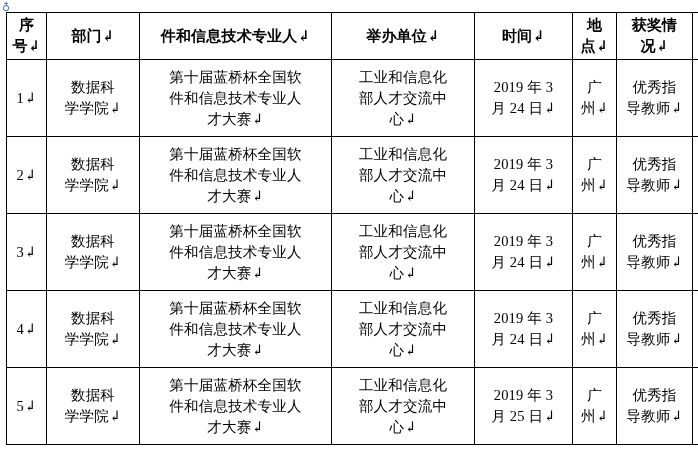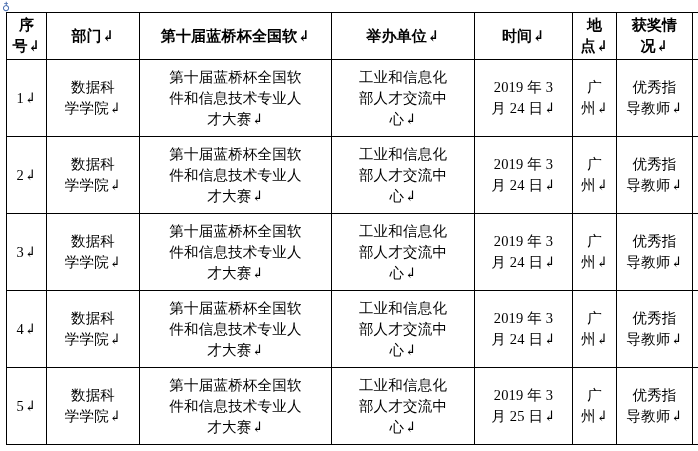--- a/index.html
+++ b/index.html
@@ -101,21 +101,21 @@
     <thead>
       <tr>
         <th class="narrow">
             <span class="cell-inner">序
 号↲</span>
           </th>
         <th>
             <span class="cell-inner">部门↲</span>
           </th>
         <th>
-            <span class="cell-inner">第十届蓝桥杯全国软↲</span>
+            <span class="cell-inner">件和信息技术专业人↲</span>
           </th>
         <th>
             <span class="cell-inner">举办单位↲</span>
           </th>
         <th>
             <span class="cell-inner">时间↲</span>
           </th>
         <th class="narrow">
             <span class="cell-inner">地
 点↲</span>

